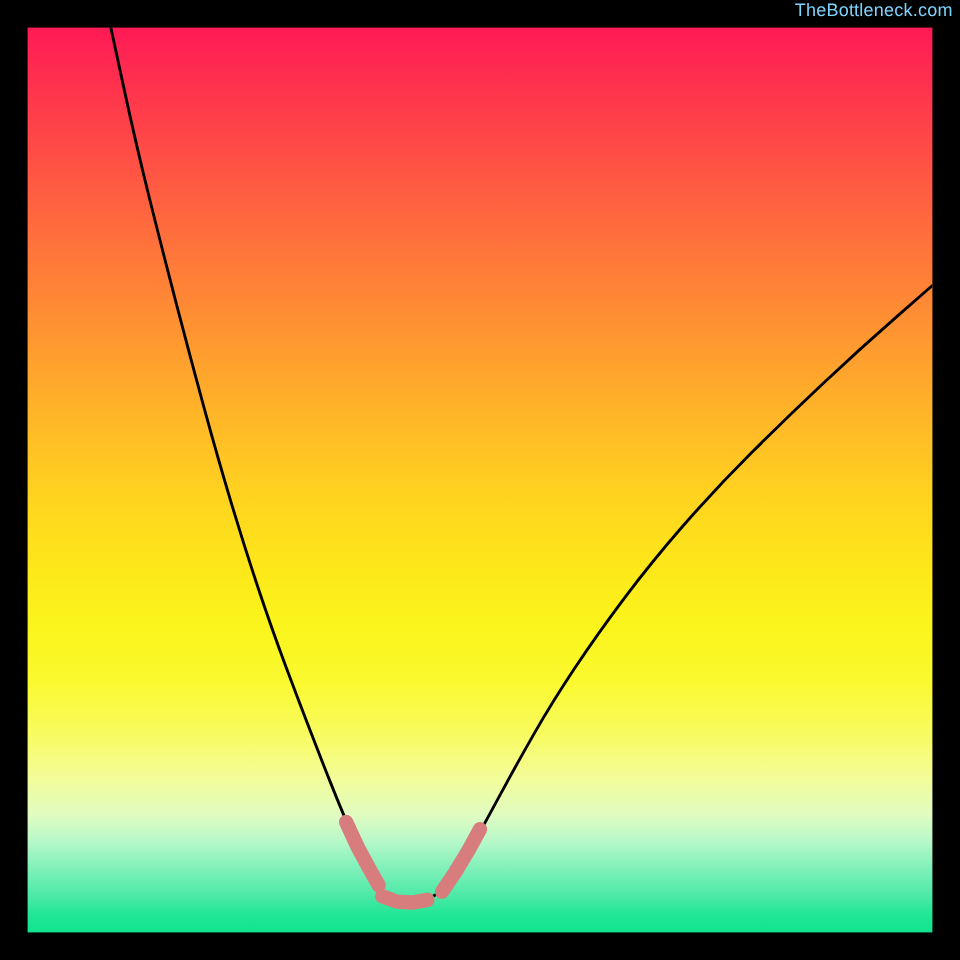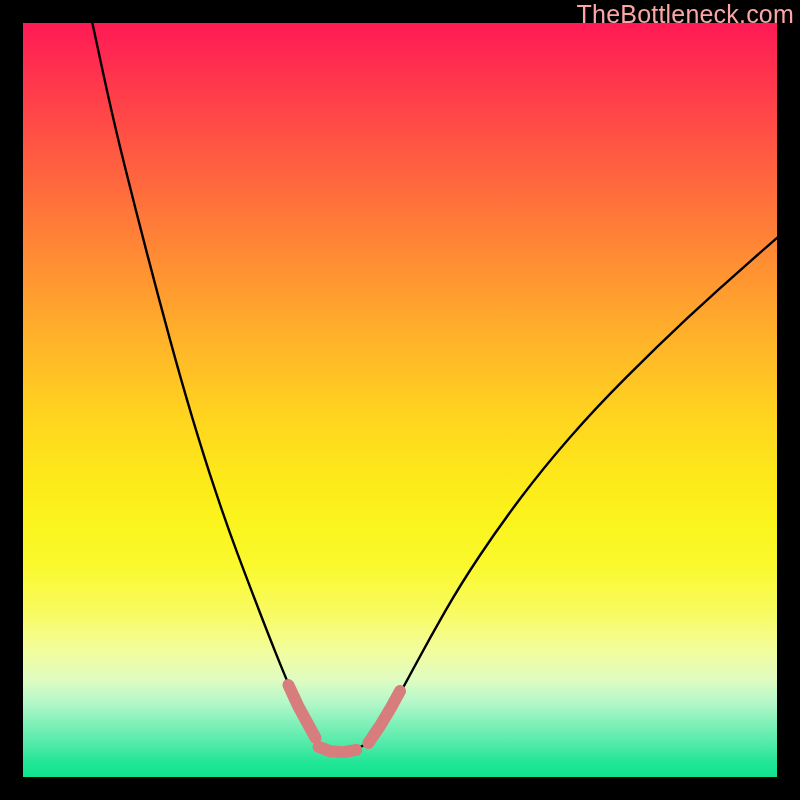--- a/index.html
+++ b/index.html
@@ -35,22 +35,22 @@
       #7ef0b8 93%,
       #4be9a6 96%,
       #22e696 98%,
       #0fe48e 100%
     );
   }
   .watermark {
     position: absolute;
     top: 0px;
     right: 6px;
-    color: #fca5a5;
-    font-size: 25px;
+    color: #7dd3fc;
+    font-size: 15px;
     letter-spacing: 0.2px;
     font-weight: 500;
   }
   svg.curves {
     position: absolute;
     left: 0;
     top: 0;
     width: 754px;
     height: 754px;
   }

